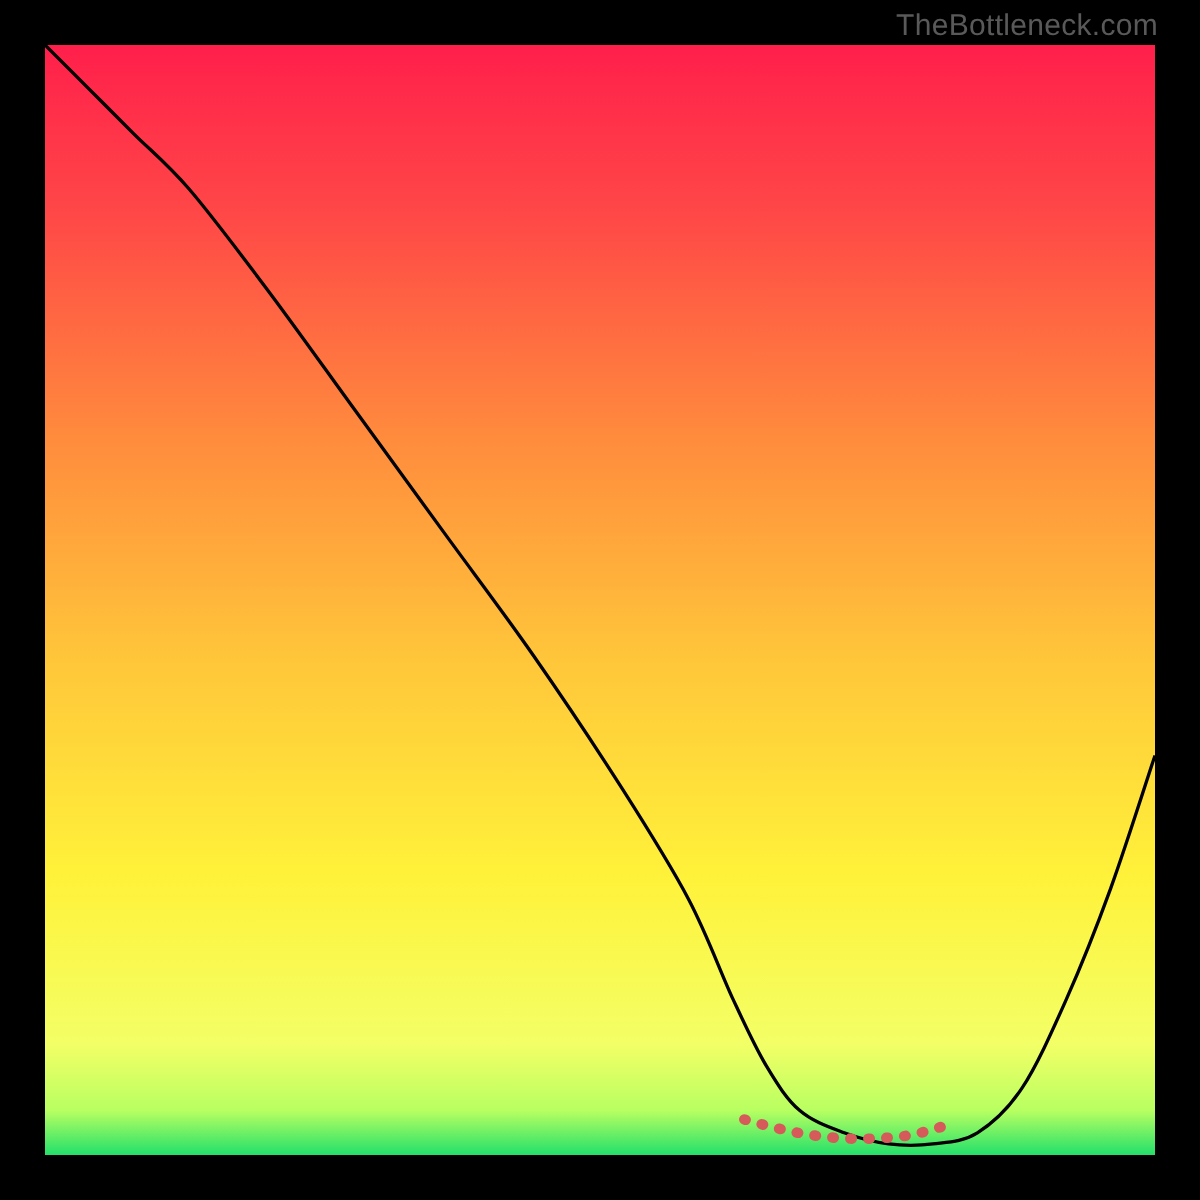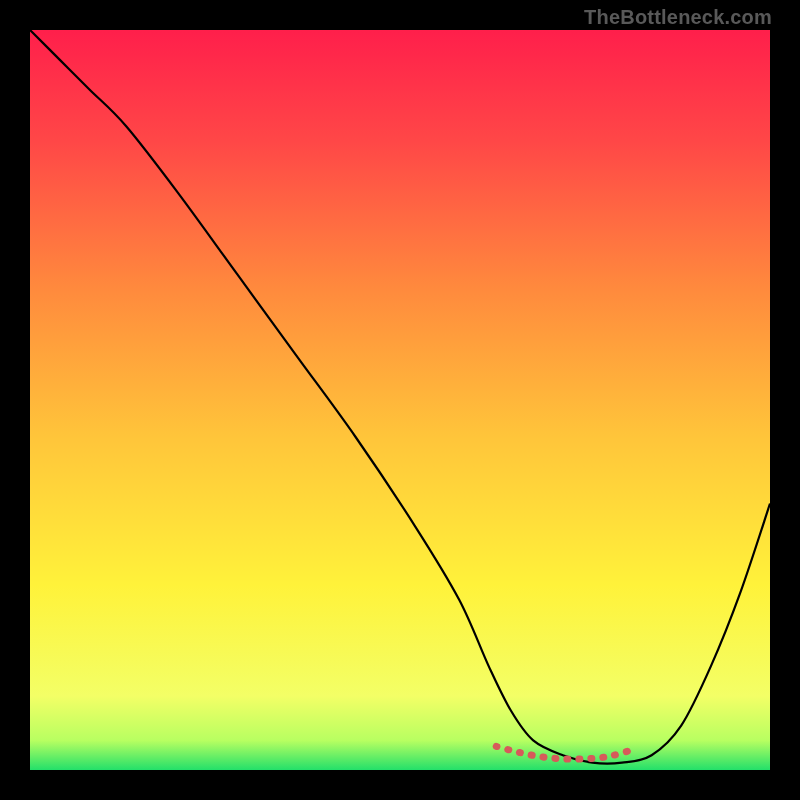--- a/index.html
+++ b/index.html
@@ -22,21 +22,21 @@
     top: 30px;
     width: 740px;
     height: 740px;
   }
   .watermark {
     position: absolute;
     top: 6px;
     right: 28px;
     font-family: Arial, Helvetica, sans-serif;
     font-size: 20px;
-    font-weight: bold;
+    font-weight: normal;
     color: #595959;
     letter-spacing: 0.2px;
     text-align: center;
   }
   svg { display: block; }
 </style>
 </head>
 <body>
 
 <div class="frame">

